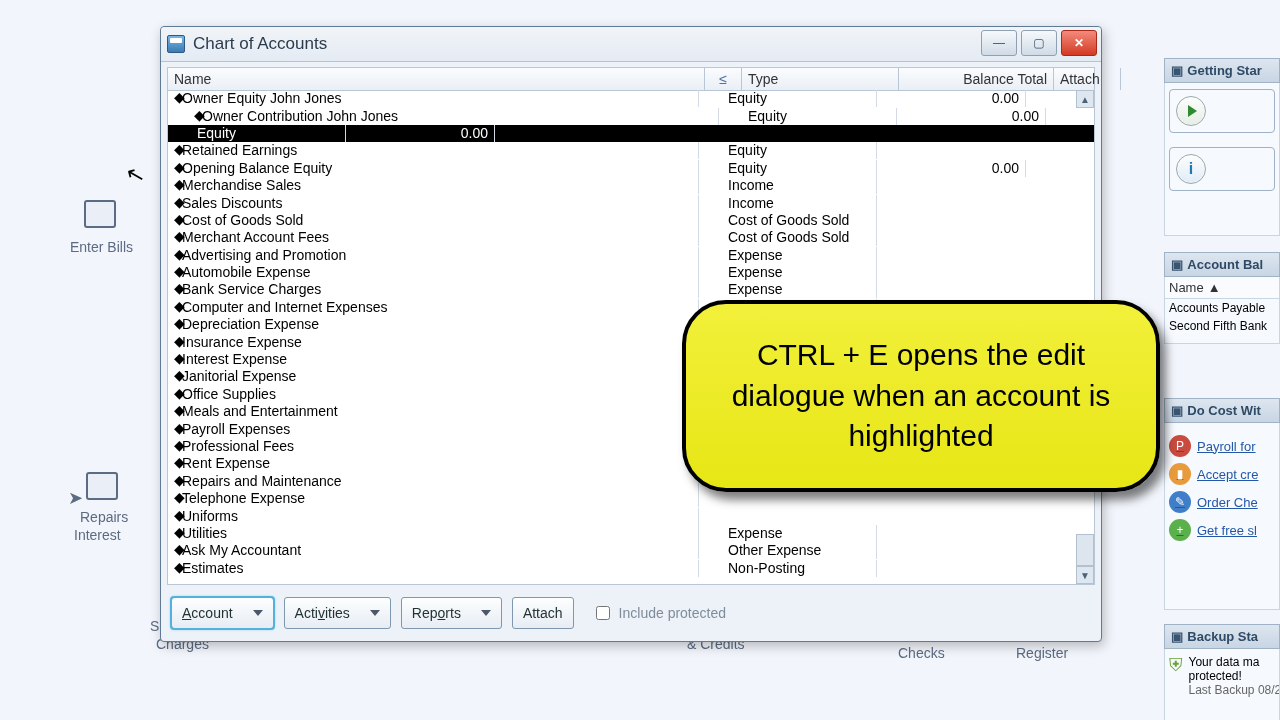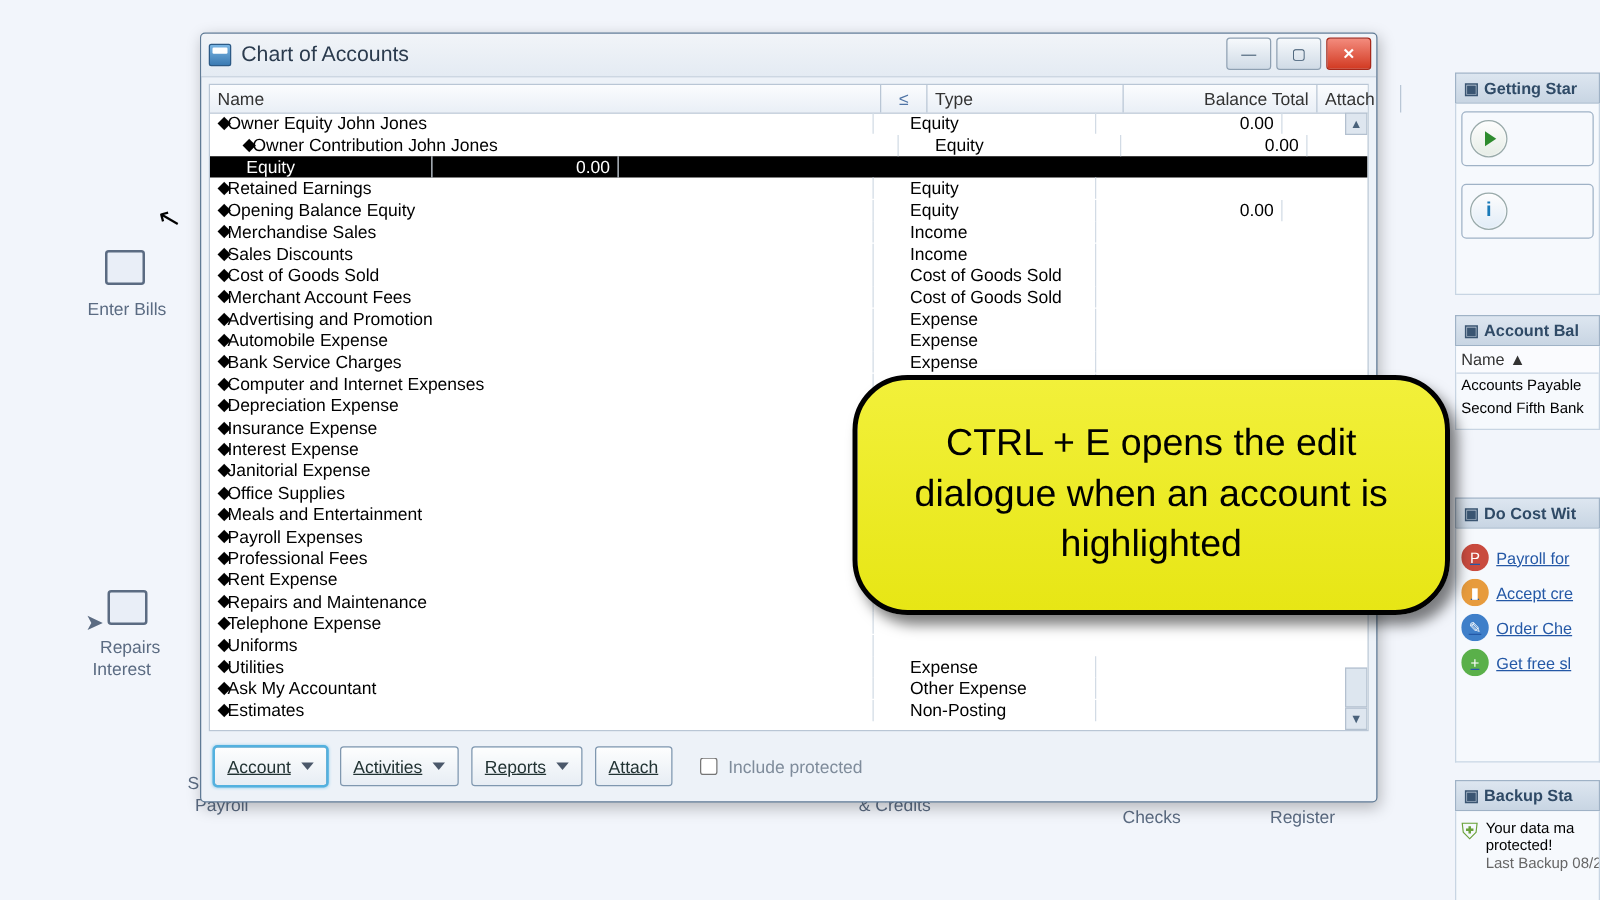--- a/index.html
+++ b/index.html
@@ -77,21 +77,21 @@
   .c-s { flex:0 0 24px; border-right:1px solid #d2dbe5;}
   .c-type { flex:0 0 144px; border-right:1px solid #d2dbe5; padding:0 4px; white-space:nowrap; overflow:hidden;}
   .c-bal { flex:0 0 142px; border-right:1px solid #d2dbe5; text-align:right; padding-right:6px;}
   .c-att { flex:1;}
   .scroll-arrow { position:absolute; right:0; width:16px; height:16px; background:#dee6ef; border:1px solid #b3c0cf; display:flex;align-items:center;justify-content:center; font-size:10px; color:#4a627b;}
   .scroll-up{ top:0;} .scroll-dn { bottom:0;}
   .scroll-thumb { position:absolute; right:0; bottom:18px; width:16px; height:30px; background:#dde6ef; border:1px solid #b3c0cf;}
   
   .footer { position:absolute; left:6px; right:6px; bottom:6px; height:44px; display:flex; align-items:center; gap:10px; padding-left:4px;}
   .btn { height:30px; padding:0 10px; border:1px solid #7f97af; border-radius:3px;
-    background: linear-gradient(#fdfefe,#e7edf4); display:inline-flex; align-items:center; gap:8px; font-size:14px; color:#233;text-decoration:underline;}
+    background: linear-gradient(#fdfefe,#e7edf4); display:inline-flex; align-items:center; gap:20px; font-size:14px; color:#233;}
   .btn.focused { outline:2px solid #53b1df; outline-offset:-1px; box-shadow: 0 0 3px #53b1df;}
   .btn u { text-decoration: underline;}
   .caret { width:0;height:0;border-top:6px solid #4b586a;border-left:5px solid transparent;border-right:5px solid transparent;}
   .chk { display:flex; align-items:center; gap:6px; margin-left:8px; color:#7f8c9b; font-size:14px;}
   .chk input { width:14px; height:14px;}
   
   .callout { position:absolute; left:682px; top:300px; width:478px; height:192px;
     background: linear-gradient(#f2f03a,#e7e615);
     border:4px solid #000; border-radius:44px;
     box-shadow: 6px 8px 10px rgba(0,0,0,.5);
@@ -109,21 +109,21 @@
 <div class="bg-label" style="left:70px; top:239px;">Enter Bills</div>
 
 <div class="arrow-small">➤</div>
 <div class="bg-icon" style="left:86px; top:472px;">
     <div class="box"></div>
   </div>
 <div class="bg-label" style="left:80px; top:509px;">Repairs</div>
 <div class="bg-label" style="left:74px; top:527px;">Interest</div>
 
 <div class="bg-label" style="left:150px; top:618px;">S</div>
-<div class="bg-label" style="left:156px; top:636px;">Payroll</div>
+<div class="bg-label" style="left:156px; top:636px;">Charges</div>
 <div class="bg-label" style="left:687px; top:636px;">&amp; Credits</div>
 <div class="bg-label" style="left:898px; top:645px;">Checks</div>
 <div class="bg-label" style="left:1016px; top:645px;">Register</div>
 
 <div class="right-panel" style="top:58px;">
   <div class="rp-head"><span class="rp-toggle">▣</span><span>Getting Star</span></div>
   <div class="rp-body" style="height:140px;">
     <div style="border:1px solid #9fb2c6;border-radius:4px;padding:6px;display:flex;align-items:center;margin-bottom:14px;">
       <div class="circle-btn">
           <div class="play-tri"></div>

